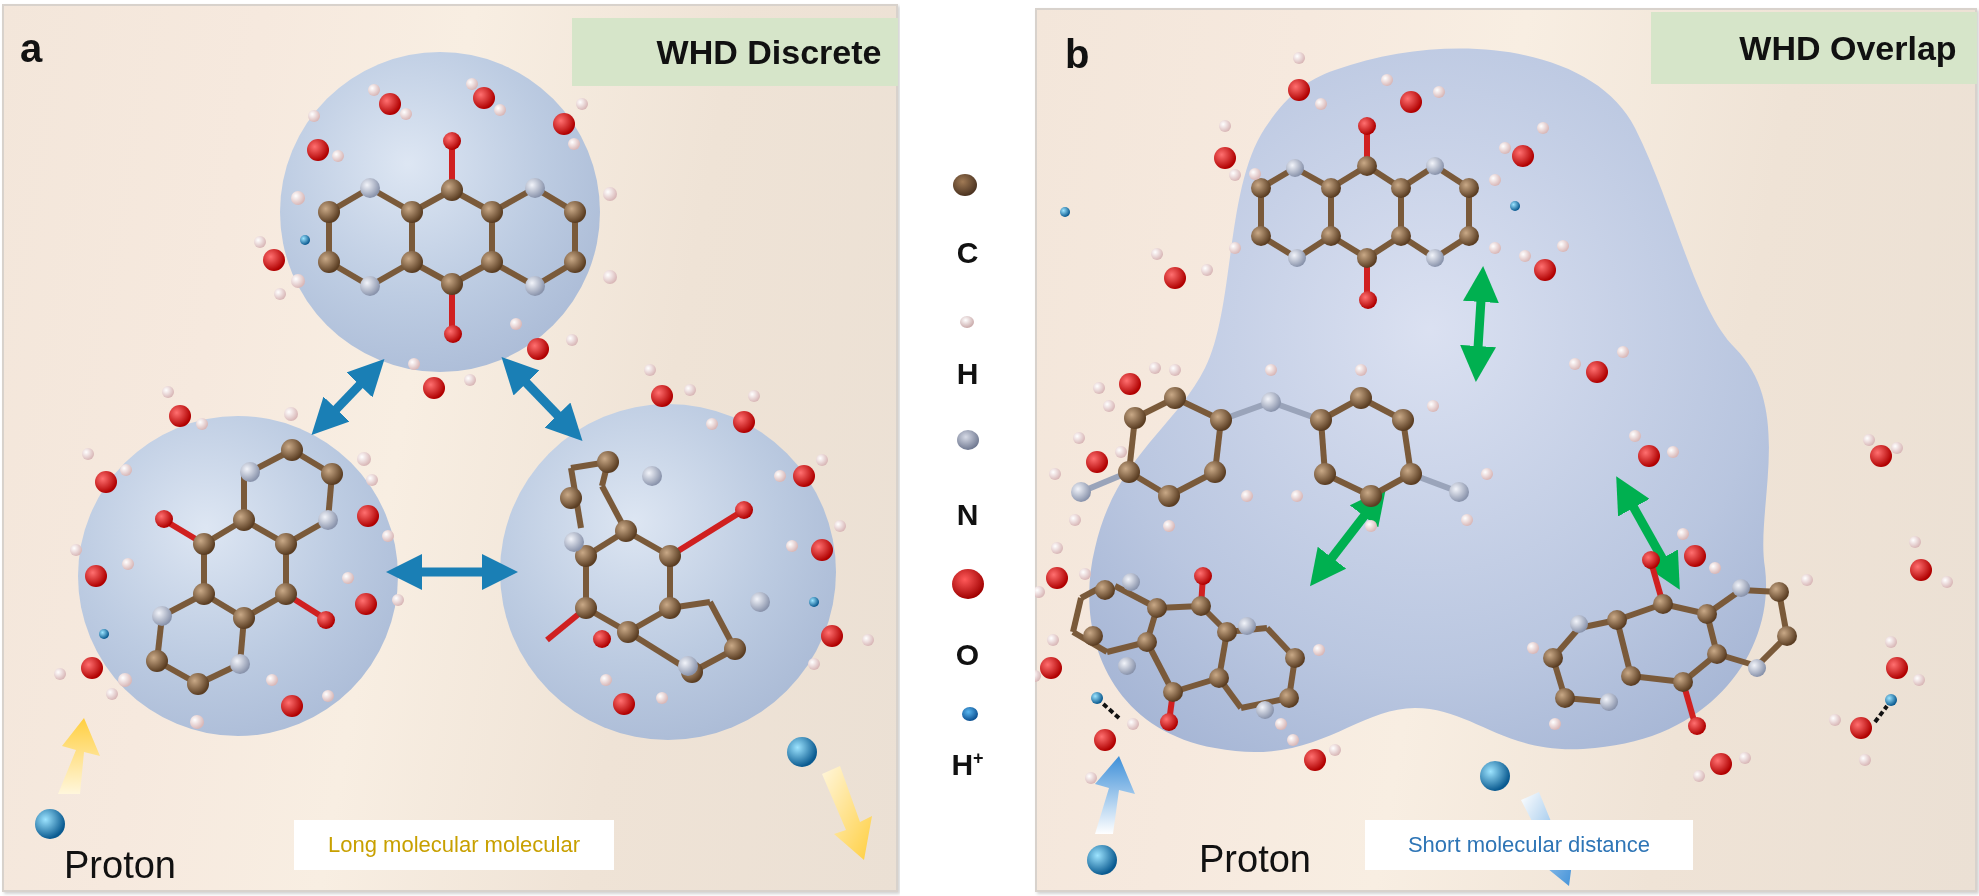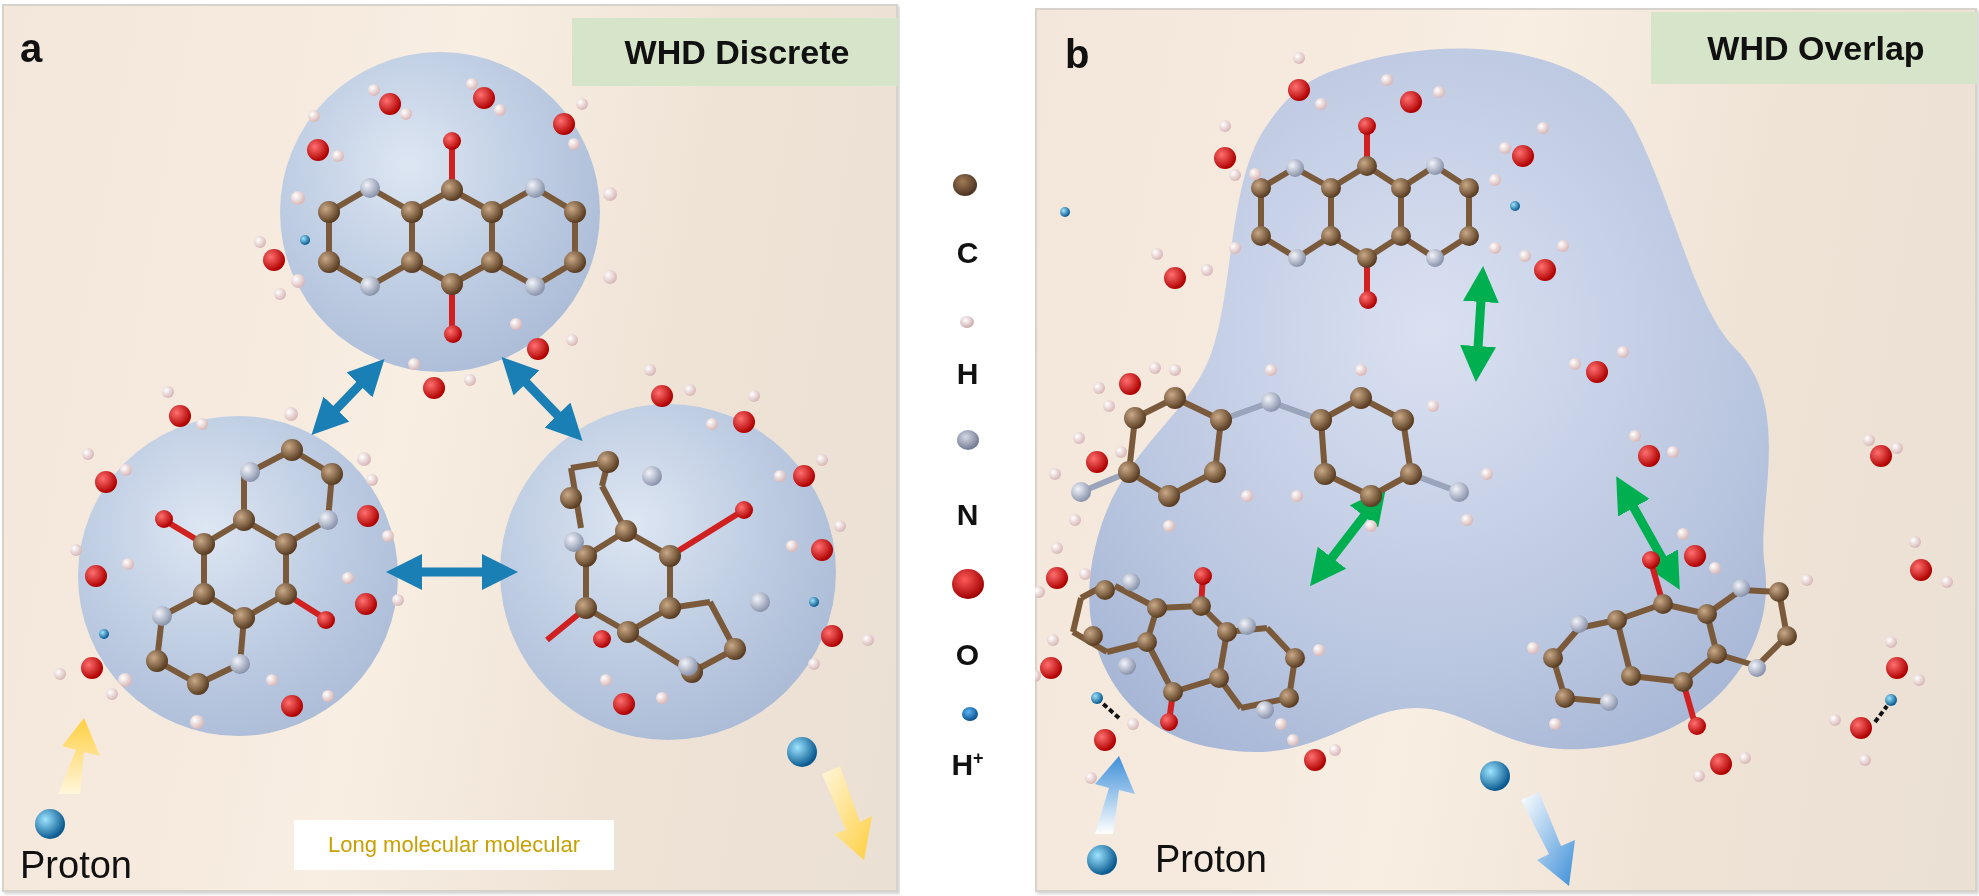--- a/index.html
+++ b/index.html
@@ -5,24 +5,24 @@
   html, body { margin:0; padding:0; background:#ffffff; }
   body { width:1979px; height:896px; position:relative; overflow:hidden;
          font-family:"Liberation Sans", sans-serif; }
   .panel { position:absolute; top:4px; height:888px; overflow:hidden;
            background: linear-gradient(100deg, #f3e6da 0%, #f6e9de 25%, #f8eee2 45%, #efe3d6 70%, #ebe0d4 100%);
            box-shadow: inset 0 0 0 2px #d8d2cc, 2px 2px 3px rgba(0,0,0,0.18); }
   #panel-a { left:2px; width:896px; }
   #panel-b { left:1035px; width:942px; top:8px; height:884px; }
   .panel-letter { position:absolute; font-weight:bold; font-size:40px; color:#111; }
   .title-box { position:absolute; background:#d6e5c9; font-weight:bold; font-size:34px;
-               color:#111; display:flex; align-items:center; justify-content:center; }
+               color:#111; display:flex; align-items:center; justify-content:center;padding-left:32px; }
   .caption-box { position:absolute; background:#ffffff; display:flex; align-items:center;
                  justify-content:center; font-size:22px; }
-  .proton-label { position:absolute; font-size:38px; color:#111; }
+  .proton-label { position:absolute; font-size:38px; color:#111;margin-left:44px; }
   .scene { position:absolute; left:0; top:0; }
   #legend { position:absolute; left:900px; top:0; width:135px; height:896px; background:#fff; }
   .legend-item { position:absolute; left:0; width:135px; display:flex; flex-direction:column; align-items:center; }
   .legend-label { font-weight:bold; font-size:30px; color:#111; }
   .legend-label sup { font-size:18px; }
 </style>
 </head>
 <body>
 
 <div id="panel-a" class="panel">
@@ -770,13 +770,14 @@
     <g>
       <polygon points="486,792 504,784 526,838 540,832 534,878 502,852 514,846" fill="url(#bArrow2)"></polygon>
     </g>
     <circle cx="67" cy="852" r="15" fill="url(#gP2)"></circle>
     <circle cx="460" cy="768" r="15" fill="url(#gP2)"></circle>
   </svg>
 
   <div class="panel-letter" style="left:30px; top:24px;">b</div>
   <div class="title-box" style="left:616px; top:4px; width:330px; height:72px;">WHD Overlap</div>
   <div class="proton-label" style="left:120px; top:830px;">Proton</div>
+  <div class="caption-box" style="left:330px; top:812px; width:328px; height:50px; color:#2e75b6;">Short molecular distance</div>
 </div>
 
 </body></html>

